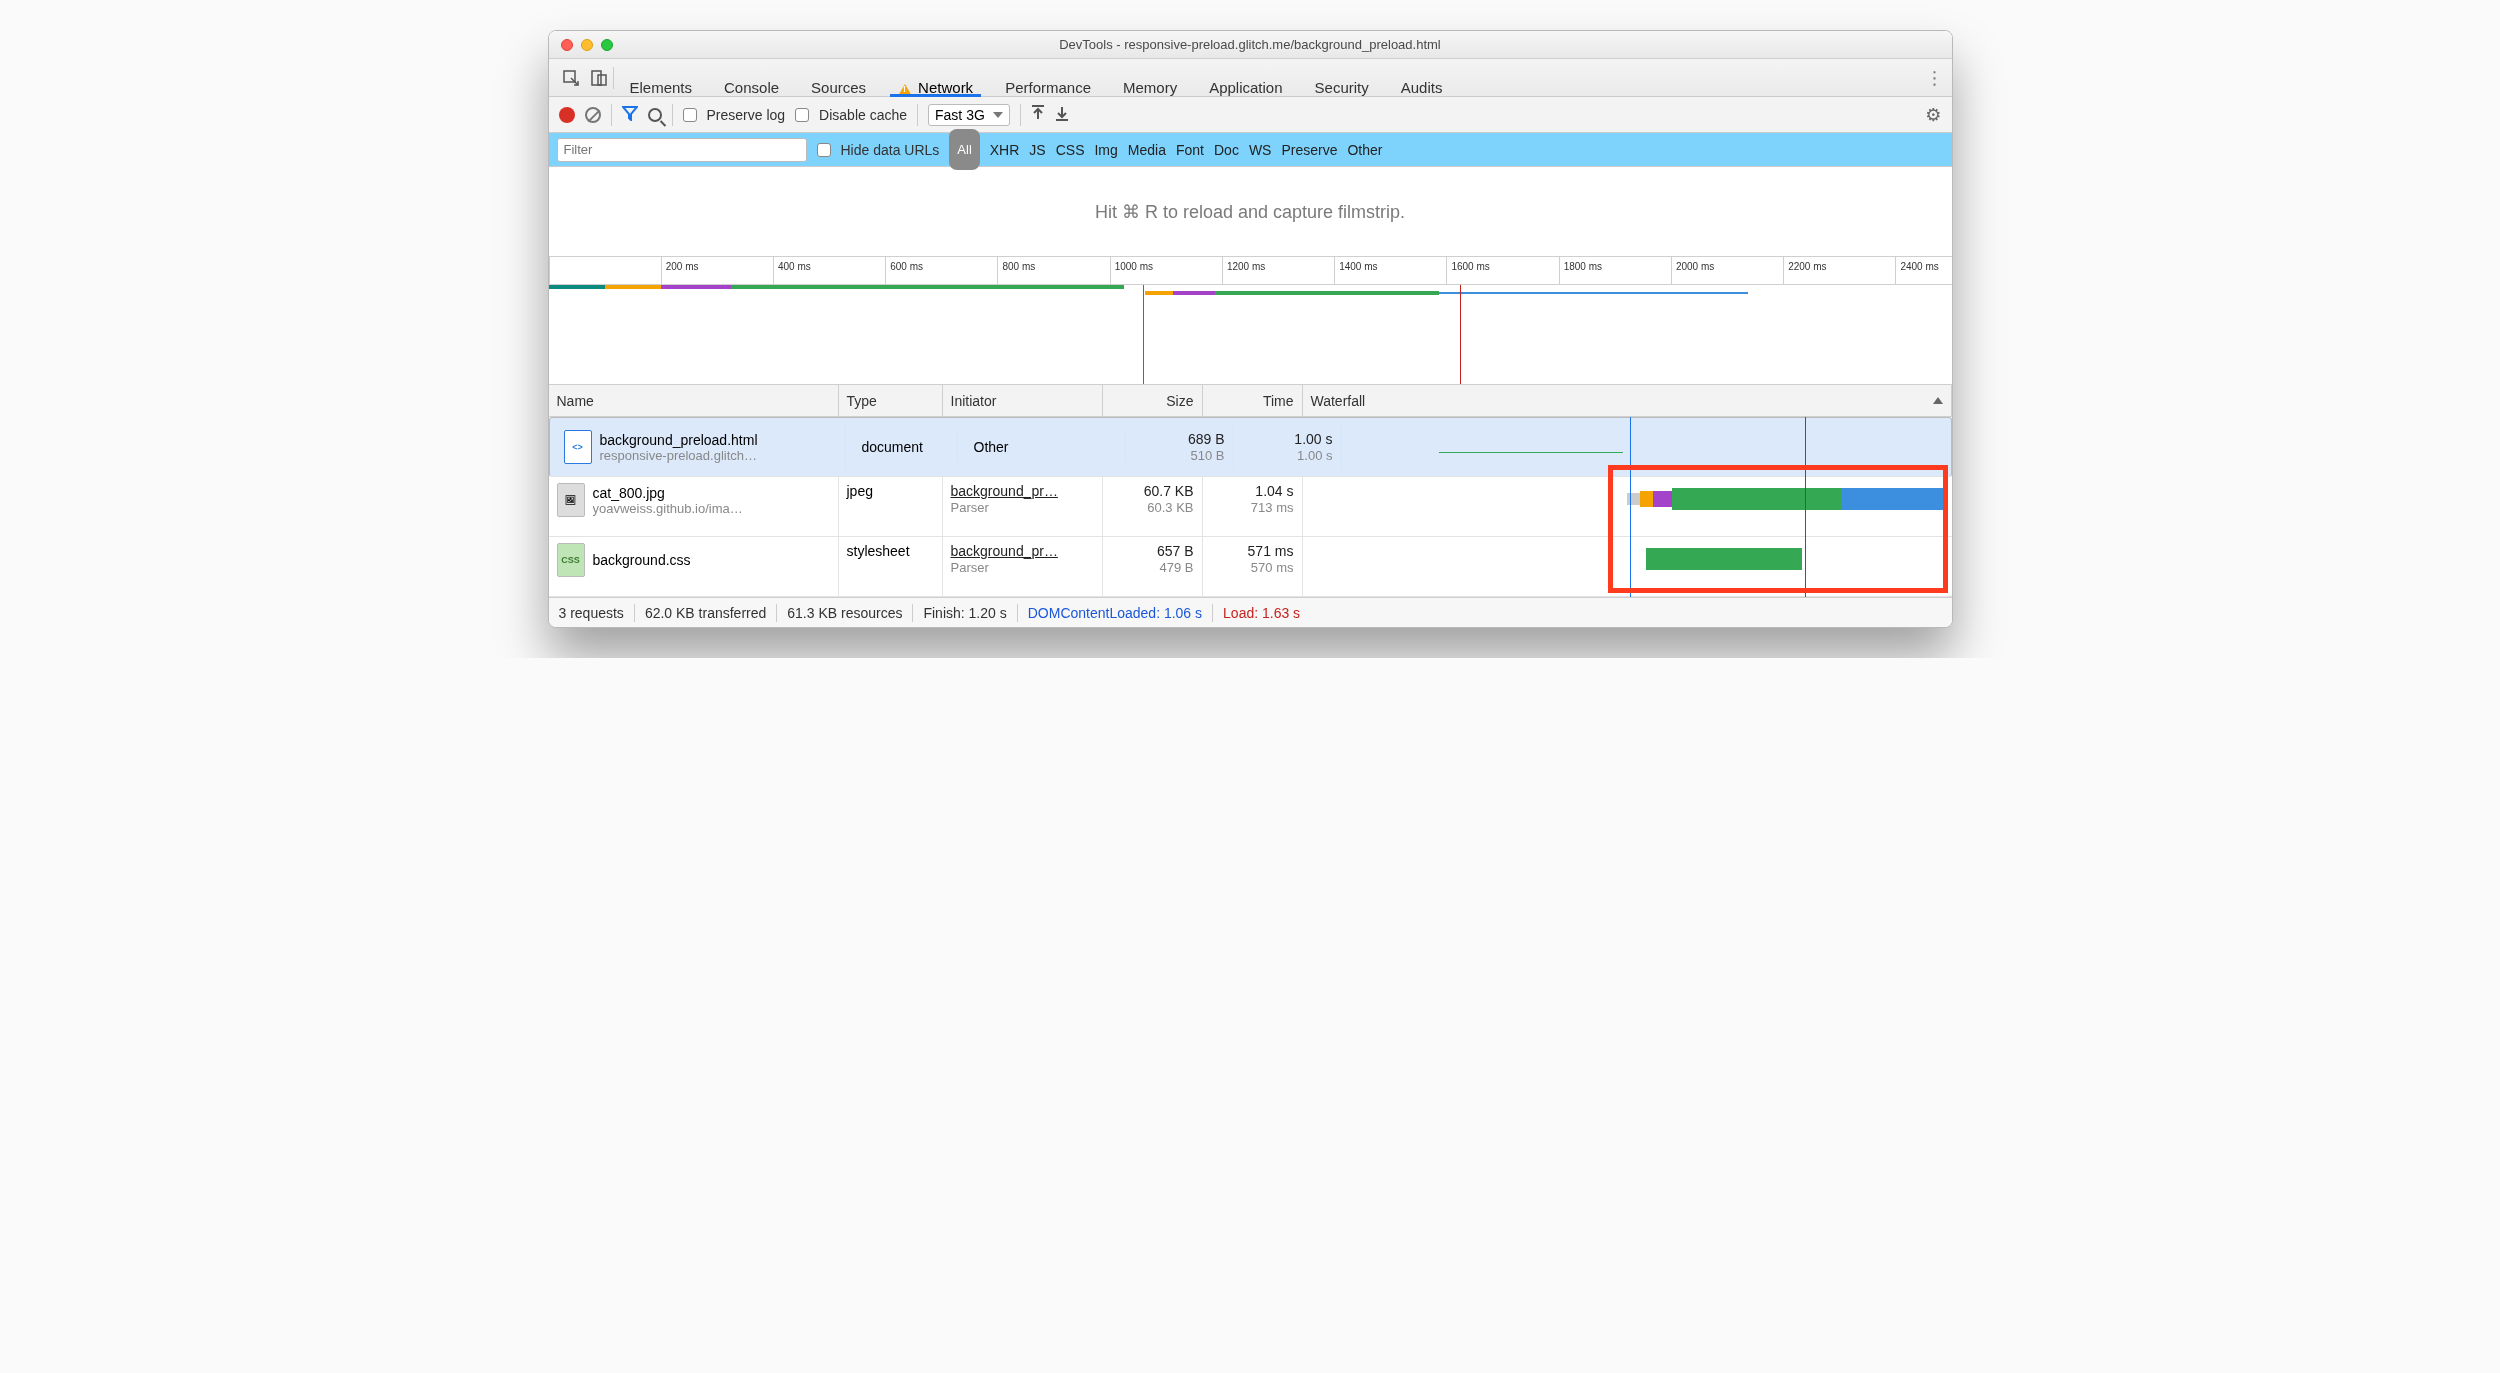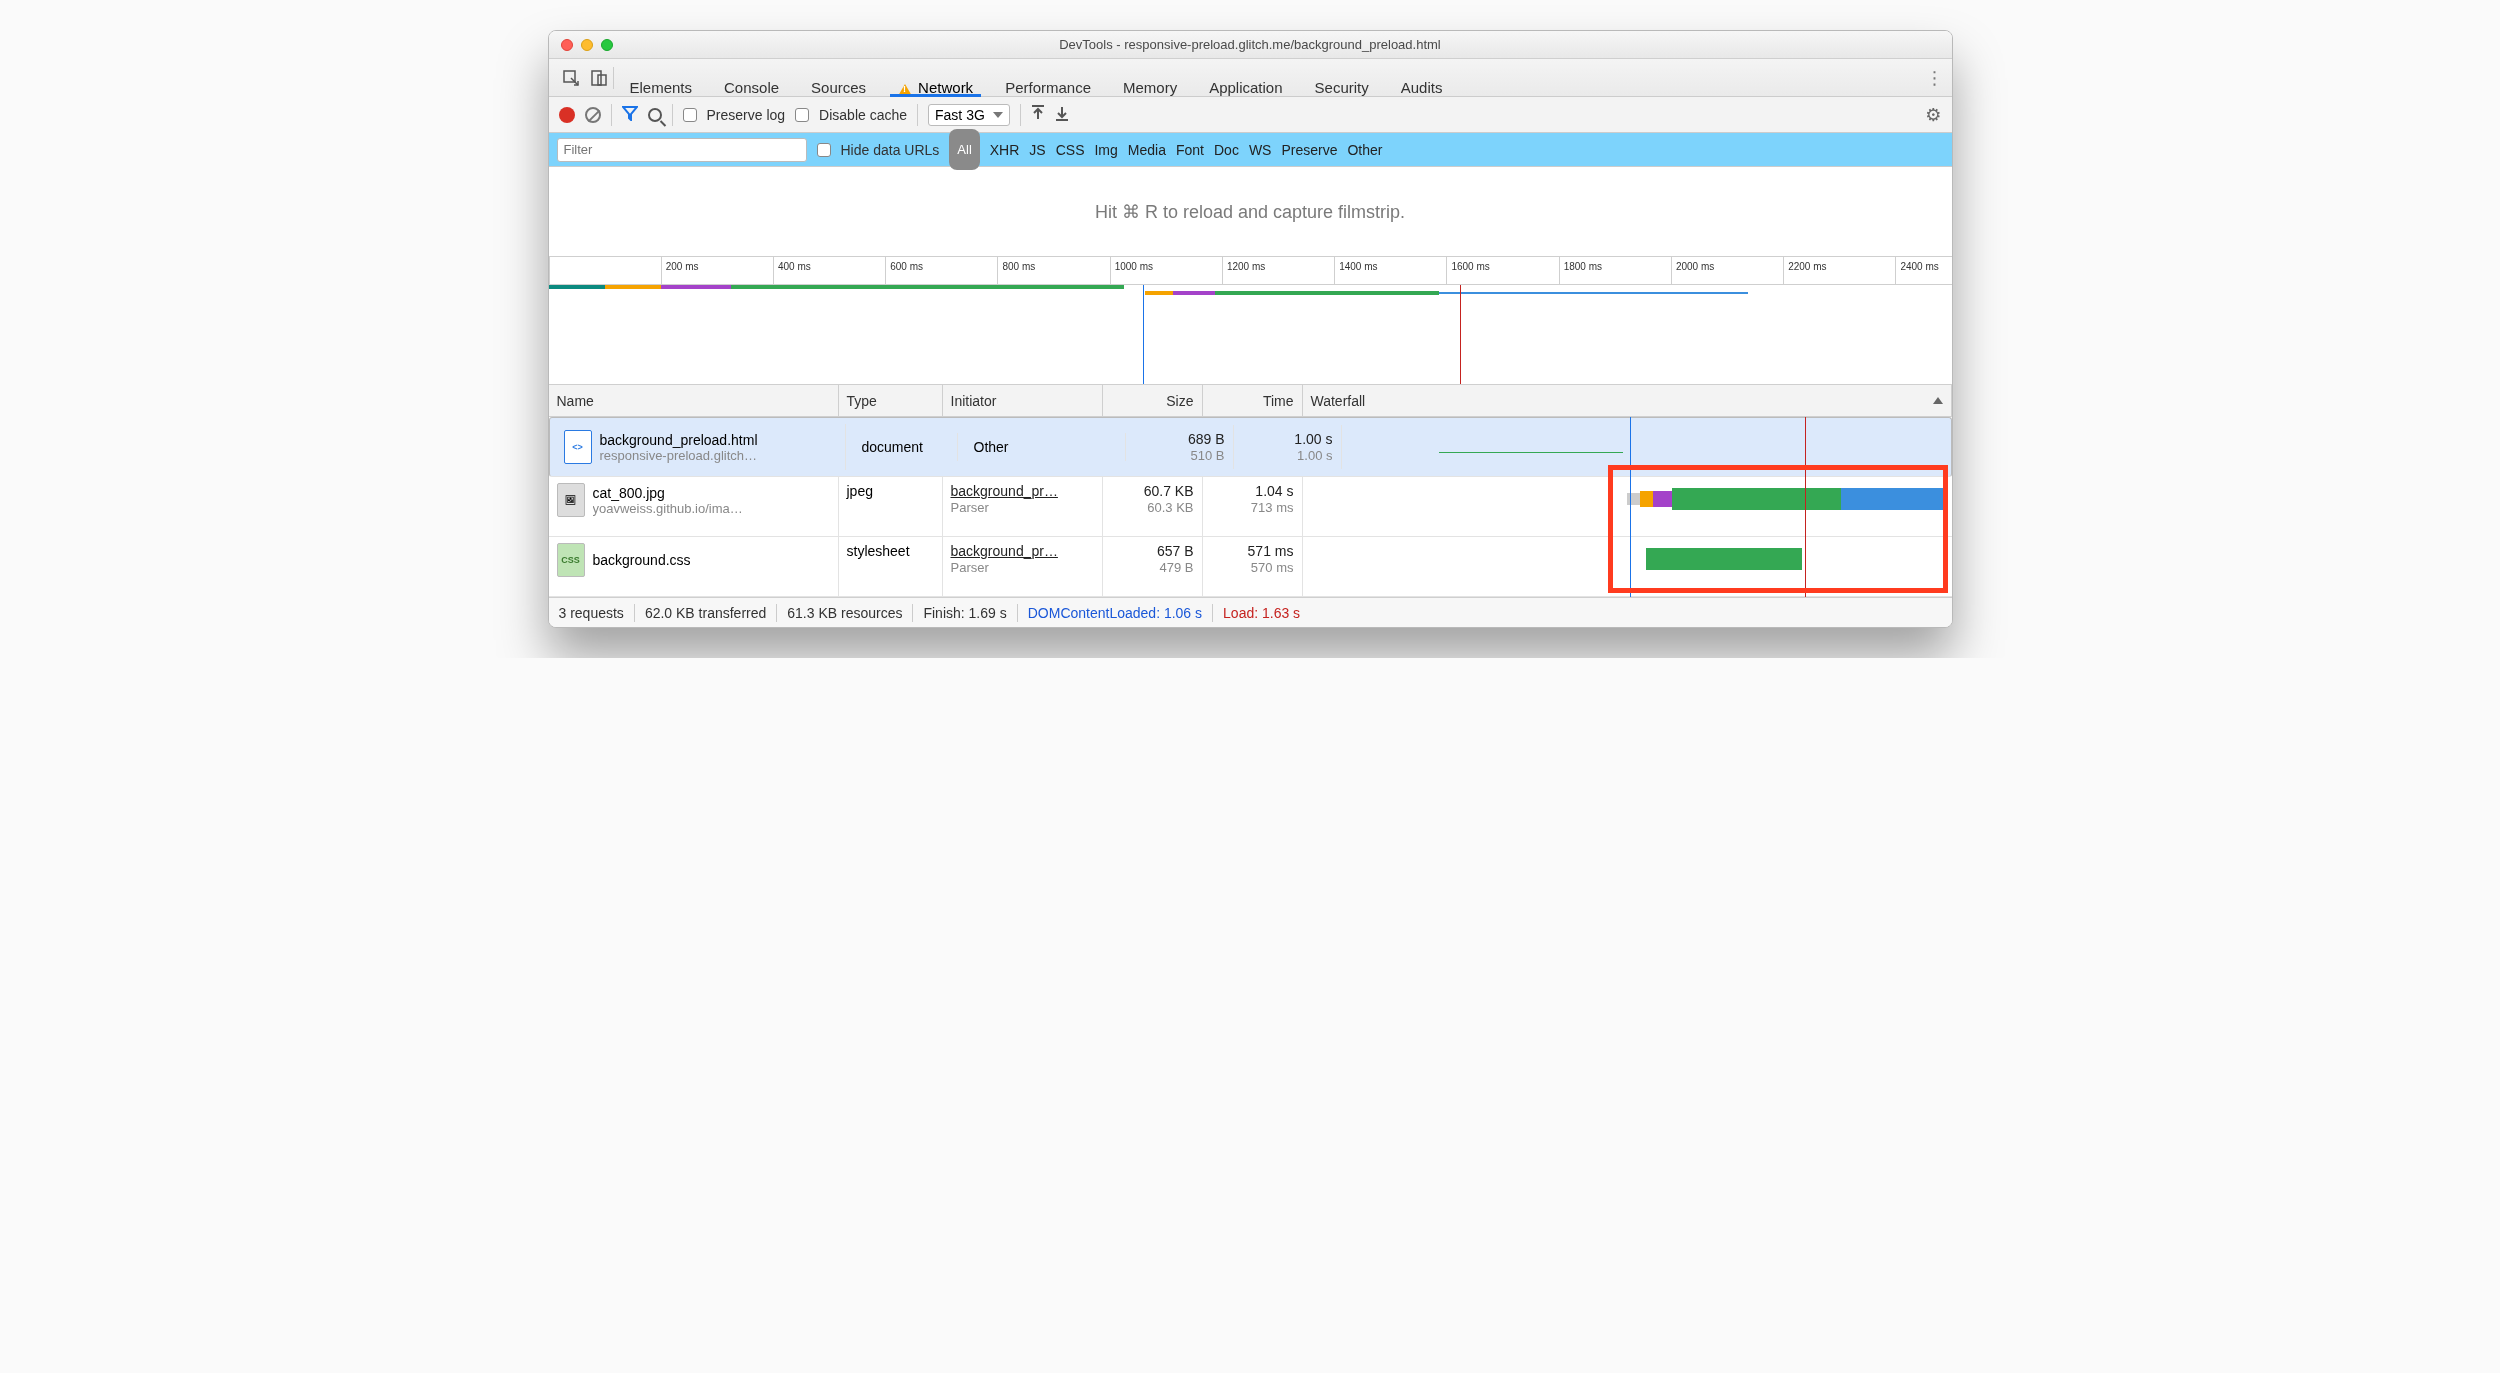--- a/index.html
+++ b/index.html
@@ -358,20 +358,20 @@
     <div class="roi" style="left:calc(754px + (100% - 754px)*0.47);right:4px;top:48px;height:128px;"></div>
   </div>
 
   <div class="status">
     <span>3 requests</span>
     <span class="sep"></span>
     <span>62.0 KB transferred</span>
     <span class="sep"></span>
     <span>61.3 KB resources</span>
     <span class="sep"></span>
-    <span>Finish: 1.69 s</span>
+    <span>Finish: 1.20 s</span>
     <span class="sep"></span>
     <span class="dcl">DOMContentLoaded: 1.06 s</span>
     <span class="sep"></span>
     <span class="ld">Load: 1.63 s</span>
   </div>
 
 </div>
 
 </body></html>

